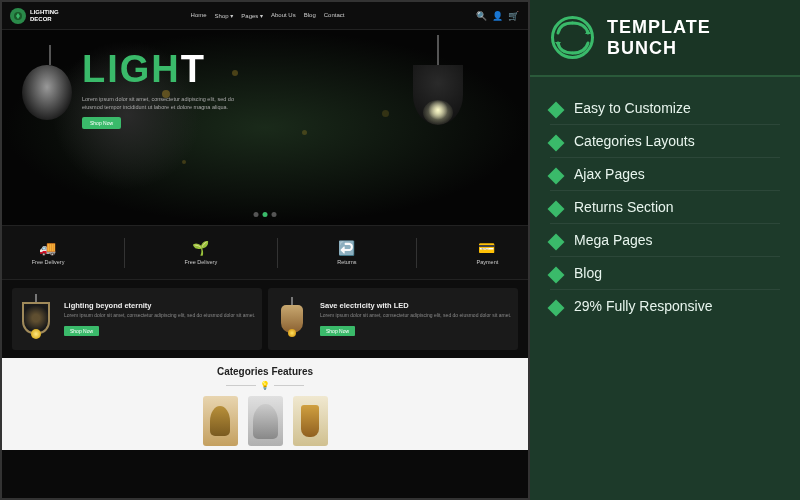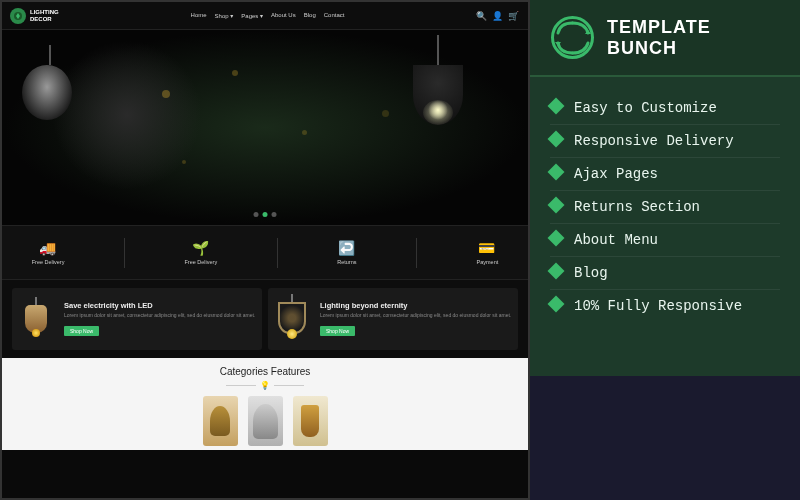--- a/index.html
+++ b/index.html
@@ -239,21 +239,21 @@
     }
 
     
     .categories {
       background: #f5f5f5;
       padding: 8px 10px 4px;
       text-align: center;
     }
     .categories-title {
       font-size: 10px;
-      font-weight: normal;
+      font-weight: bold;
       color: #222;
       margin-bottom: 4px;
     }
     .divider {
       display: flex;
       align-items: center;
       justify-content: center;
       gap: 4px;
       margin-bottom: 6px;
     }
@@ -271,21 +271,21 @@
       border-radius: 3px;
       overflow: hidden;
       display: flex;
       align-items: flex-end;
       justify-content: center;
     }
 
     
     .right-panel {
       width: 270px;
-      height: 376px;
+      height: 500px;
       background: #1d3a2a;
       display: flex;
       flex-direction: column;
     }
 
     
     .brand-header {
       background: #1a3525;
       padding: 15px 20px;
       display: flex;
@@ -305,25 +305,24 @@
     }
 
     
     .features-list {
       padding: 15px 20px;
       flex: 1;
       overflow: hidden;
     }
     .feature-row {
       display: flex;
-      align-items: flex-start;
+      align-items: flex-end;
       gap: 12px;
       padding: 8px 0;
       border-bottom: 1px solid rgba(255,255,255,0.07);
-      font-family: Liberation Mono, monospace;
     }
     .feature-row:last-child { border-bottom: none; }
     .diamond-icon {
       width: 12px;
       height: 12px;
       background: #3aba6a;
       transform: rotate(45deg);
       flex-shrink: 0;
     }
     .feature-text {
@@ -372,20 +371,27 @@
       <div style="position:absolute;width:6px;height:6px;background:rgba(255,200,50,0.25);border-radius:50%;top:40px;left:230px;"></div>
       <div style="position:absolute;width:4px;height:4px;background:rgba(255,200,50,0.2);border-radius:50%;top:130px;left:180px;"></div>
       <div style="position:absolute;width:7px;height:7px;background:rgba(255,200,50,0.15);border-radius:50%;top:80px;left:380px;"></div>
     </div>
 
     <div class="lamp-left">
       <div style="width:2px;height:20px;background:#555;margin:0 auto;"></div>
       <div style="width:50px;height:55px;background:radial-gradient(ellipse at 50% 40%, #999 0%, #555 40%, #111 80%);border-radius:50%;"></div>
     </div>
 
+    <div class="hero-content">
+      <div class="hero-title">
+        <span class="green">LIGH</span><span>T</span>
+      </div>
+      <div class="hero-subtitle">Lorem ipsum dolor sit amet, consectetur adipiscing elit, sed do eiusmod tempor incididunt ut labore et dolore magna aliqua.</div>
+      <button class="hero-btn">Shop Now</button>
+    </div>
 
     <div class="lamp-right">
       <div class="lamp-cord"></div>
       <div class="lamp-shade">
         <div class="lamp-glow"></div>
         <div style="position:absolute;bottom:0;left:50%;transform:translateX(-50%);width:30px;height:25px;background:radial-gradient(ellipse,rgba(255,255,200,0.6) 0%,transparent 80%);border-radius:50%;"></div>
       </div>
     </div>
 
     <div class="hero-dots">
@@ -411,50 +417,50 @@
       <span class="feature-label">Returns</span>
     </div>
     <div style="width:1px;height:30px;background:#333;"></div>
     <div class="feature-item">
       <span class="feature-icon">💳</span>
       <span class="feature-label">Payment</span>
     </div>
   </div>
 
   <div class="product-cards">
+
+    <div class="product-card">
+      <div class="product-card-img">
+        <div style="width:35px;height:45px;display:flex;flex-direction:column;align-items:center;justify-content:center;">
+          <div style="width:2px;height:8px;background:#777;"></div>
+          <div style="width:28px;height:32px;border:2px solid #a08a5a;border-radius:0 0 40% 40%;background:radial-gradient(circle,rgba(255,200,100,0.3) 20%,transparent 70%);"></div>
+          <div style="width:10px;height:10px;background:radial-gradient(circle,#ffe880,#cc9900);border-radius:50%;margin-top:-5px;"></div>
+        </div>
+      </div>
+      <div class="product-info">
+        <div class="product-title">Lighting beyond eternity</div>
+        <div class="product-desc">Lorem ipsum dolor sit amet, consectetur adipiscing elit, sed do eiusmod dolor sit amet.</div>
+        <button class="product-btn">Shop Now</button>
+      </div>
+    </div>
 
     <div class="product-card">
       <div class="product-card-img">
         <div style="width:35px;height:45px;display:flex;flex-direction:column;align-items:center;justify-content:center;">
           <div style="width:2px;height:8px;background:#777;"></div>
           <div style="width:22px;height:28px;background:linear-gradient(to bottom,#c8a870,#8a6030);border-radius:5px 5px 10px 10px;"></div>
           <div style="width:8px;height:8px;background:radial-gradient(circle,#ffe060,#cc8800);border-radius:50%;margin-top:-4px;"></div>
         </div>
       </div>
       <div class="product-info">
         <div class="product-title">Save electricity with LED</div>
         <div class="product-desc">Lorem ipsum dolor sit amet, consectetur adipiscing elit, sed do eiusmod dolor sit amet.</div>
         <button class="product-btn">Shop Now</button>
       </div>
     </div>
-
-    <div class="product-card">
-      <div class="product-card-img">
-        <div style="width:35px;height:45px;display:flex;flex-direction:column;align-items:center;justify-content:center;">
-          <div style="width:2px;height:8px;background:#777;"></div>
-          <div style="width:28px;height:32px;border:2px solid #a08a5a;border-radius:0 0 40% 40%;background:radial-gradient(circle,rgba(255,200,100,0.3) 20%,transparent 70%);"></div>
-          <div style="width:10px;height:10px;background:radial-gradient(circle,#ffe880,#cc9900);border-radius:50%;margin-top:-5px;"></div>
-        </div>
-      </div>
-      <div class="product-info">
-        <div class="product-title">Lighting beyond eternity</div>
-        <div class="product-desc">Lorem ipsum dolor sit amet, consectetur adipiscing elit, sed do eiusmod dolor sit amet.</div>
-        <button class="product-btn">Shop Now</button>
-      </div>
-    </div>
   </div>
 
   <div class="categories">
     <div class="categories-title">Categories Features</div>
     <div class="divider">
       <div class="divider-line"></div>
       <span class="divider-icon">💡</span>
       <div class="divider-line"></div>
     </div>
     <div class="lamp-thumbnails">
@@ -498,36 +504,36 @@
     </div>
   </div>
 
   <div class="features-list">
     <div class="feature-row">
       <div class="diamond-icon"></div>
       <span class="feature-text">Easy to Customize</span>
     </div>
     <div class="feature-row">
       <div class="diamond-icon"></div>
-      <span class="feature-text">Responsive Delivery</span>
+      <span class="feature-text">Categories Layouts</span>
     </div>
     <div class="feature-row">
       <div class="diamond-icon"></div>
       <span class="feature-text">Ajax Pages</span>
     </div>
     <div class="feature-row">
       <div class="diamond-icon"></div>
       <span class="feature-text">Returns Section</span>
     </div>
     <div class="feature-row">
       <div class="diamond-icon"></div>
-      <span class="feature-text">About Menu</span>
+      <span class="feature-text">Mega Pages</span>
     </div>
     <div class="feature-row">
       <div class="diamond-icon"></div>
       <span class="feature-text">Blog</span>
     </div>
     <div class="feature-row">
       <div class="diamond-icon"></div>
-      <span class="feature-text">10% Fully Responsive</span>
+      <span class="feature-text">29% Fully Responsive</span>
     </div>
   </div>
 </div>
 
 </body></html>

